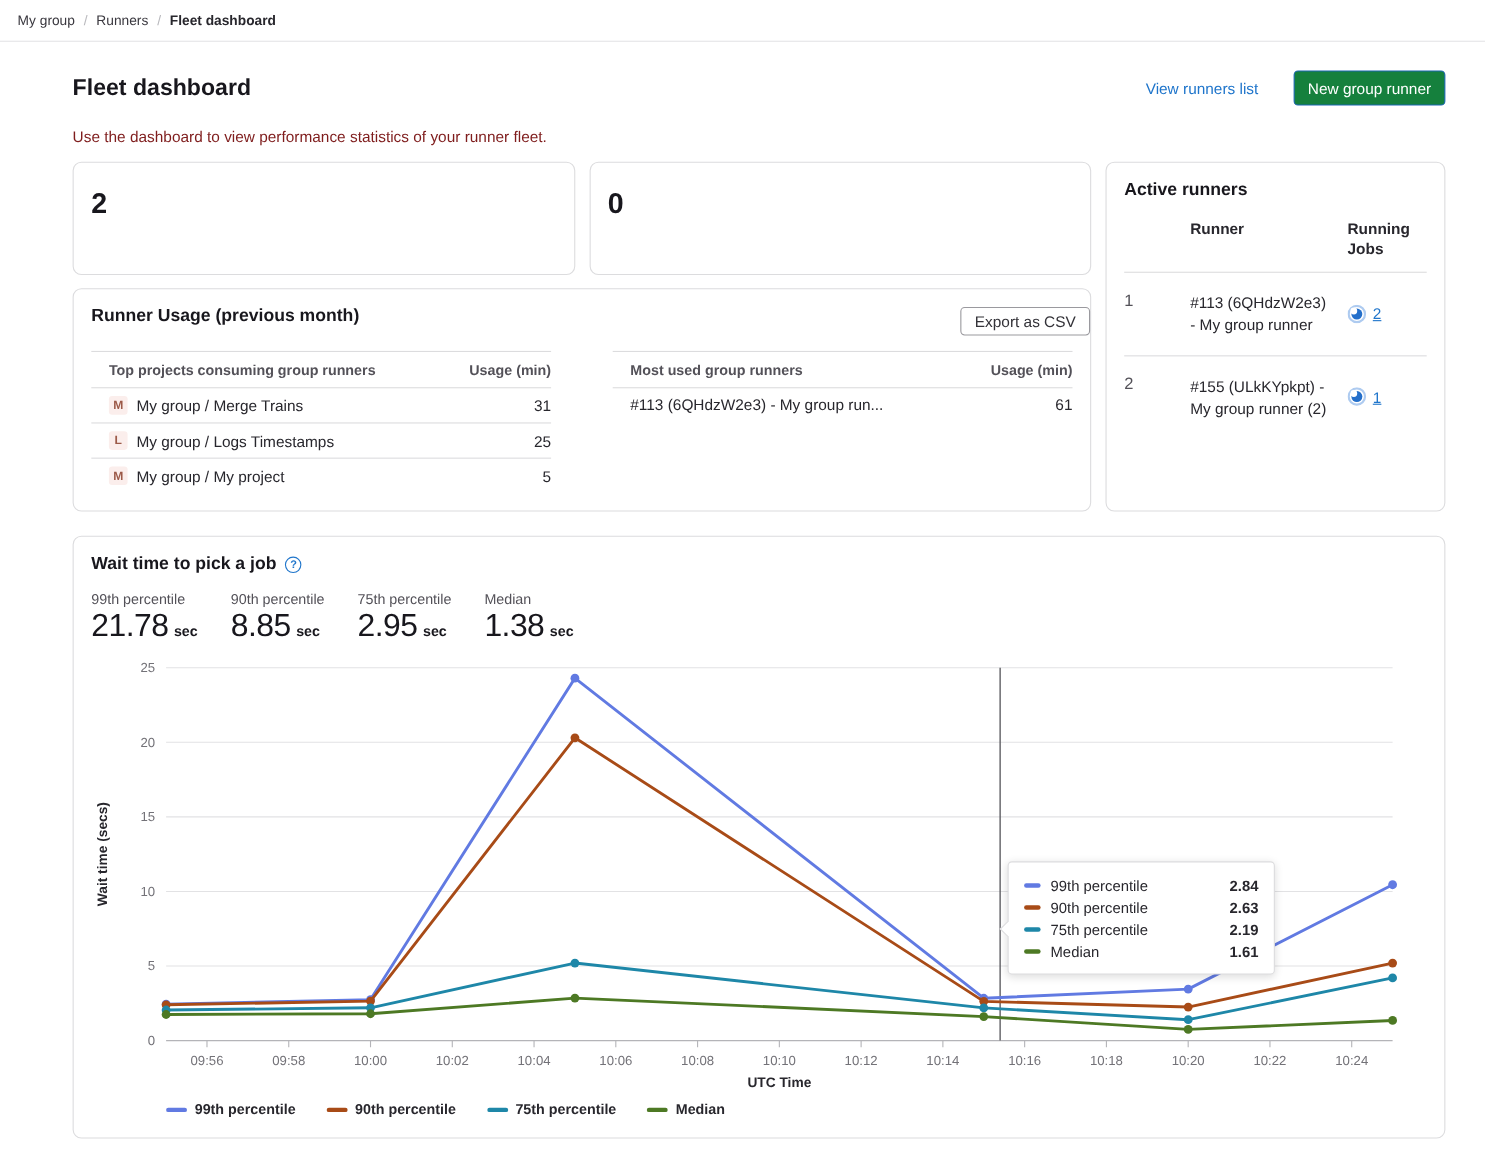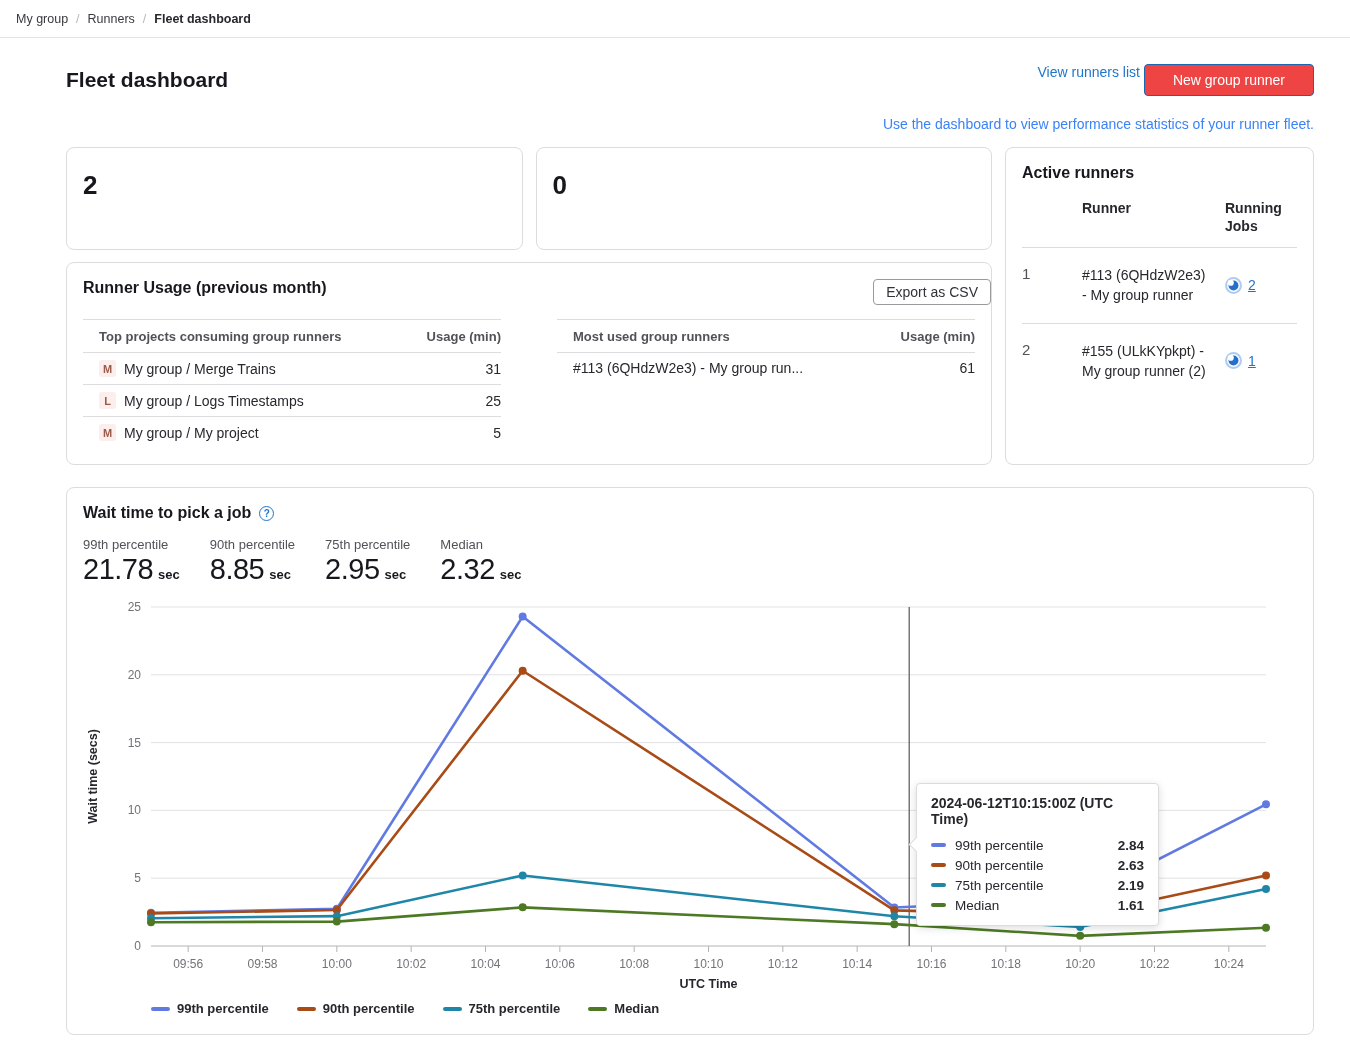--- a/index.html
+++ b/index.html
@@ -18,28 +18,28 @@
     font-size: 12.5px;
   }
   .breadcrumb-bar a { color: #3a383f; text-decoration: none; }
   .crumb-sep { color: #b9b9bd; margin: 0 8px; }
   .crumb-current { font-weight: 700; color: #28272d; }
 
   
   .main { padding: 20px 36px 0 66px; }
   .page-header { display: flex; align-items: center; justify-content: space-between; margin-top: 6px; }
   .page-title { font-size: 21px; font-weight: 700; color: #18171d; margin: 0; }
-  .header-actions { display: flex; gap: 4px; }
+  .header-actions { display: flex; align-items: center; gap: 32px; }
   .link-btn { color: #1f75cb; font-size: 14px; text-decoration: none; cursor: pointer; background: none; border: none; padding: 0; font-family: inherit; }
   .primary-btn {
-    background: #ef4444; color: #fff; font-size: 14px; font-weight: 500;
-    border: 1px solid #1a66b1; border-radius: 4px; padding: 7px 28px; cursor: pointer;
+    background: #15803d; color: #fff; font-size: 14px; font-weight: 500;
+    border: 1px solid #1a66b1; border-radius: 4px; padding: 7px 12px; cursor: pointer;
     font-family: inherit;
   }
-  .subtitle { font-size: 14px; margin: 20px 0 0 0; color: #3b82f6; text-align: right; }
+  .subtitle { font-size: 14px; margin: 20px 0 0 0; color: #7f1d1d; }
 
   
   .dash-grid {
     margin-top: 15px;
     display: grid;
     grid-template-columns: 1fr 1fr 309px;
     grid-template-rows: 103px auto;
     column-gap: 13px; row-gap: 12px;
   }
   .card { border: 1px solid #dcdcde; border-radius: 8px; background: #fff; padding: 16px; }
@@ -264,21 +264,21 @@
       <div class="stat-block">
         <div class="s-label">75th percentile</div>
         <div class="s-value-row">
             <span class="s-value">2.95</span>
             <span class="s-unit">sec</span>
           </div>
       </div>
       <div class="stat-block">
         <div class="s-label">Median</div>
         <div class="s-value-row">
-            <span class="s-value">2.32</span>
+            <span class="s-value">1.38</span>
             <span class="s-unit">sec</span>
           </div>
       </div>
     </div>
 
     <div class="chart-wrap">
       <svg id="chart-svg" class="chart-svg" width="1216" height="395" viewBox="0 0 1216 395">
           <line x1="68" x2="1183" y1="346" y2="346" stroke="#b4b4b8" stroke-width="1"></line>
           <text x="58" y="350" text-anchor="end" fill="#737278" font-size="12">0</text>
           <line x1="68" x2="1183" y1="278.2" y2="278.2" stroke="#e2e2e4" stroke-width="1"></line>
@@ -348,21 +348,20 @@
           <circle cx="253.83333333333331" cy="321.592" r="4" fill="#4d7924"></circle>
           <circle cx="439.66666666666663" cy="307.354" r="4" fill="#4d7924"></circle>
           <circle cx="811.3333333333333" cy="324.1684" r="4" fill="#4d7924"></circle>
           <circle cx="997.1666666666667" cy="335.83" r="4" fill="#4d7924"></circle>
           <circle cx="1183" cy="327.694" r="4" fill="#4d7924"></circle>
           <text x="625.5" y="388" text-anchor="middle" fill="#28272d" font-size="12.5" font-weight="700">UTC Time</text>
           <text x="14" y="176.5" text-anchor="middle" fill="#28272d" font-size="12.5" font-weight="700" transform="rotate(-90 14 176.5)">Wait time (secs)</text>
         </svg>
 
       <div class="chart-tooltip">
-        <div class="tt-title">2024-06-12T10:15:00Z (UTC Time)</div>
         <div class="tt-row">
           <span class="tt-swatch" style="background-color: rgb(97, 122, 226);"></span>
           <span class="tt-name">99th percentile</span>
           <span class="tt-value">2.84</span>
         </div>
         <div class="tt-row">
           <span class="tt-swatch" style="background-color: rgb(168, 75, 23);"></span>
           <span class="tt-name">90th percentile</span>
           <span class="tt-value">2.63</span>
         </div>

